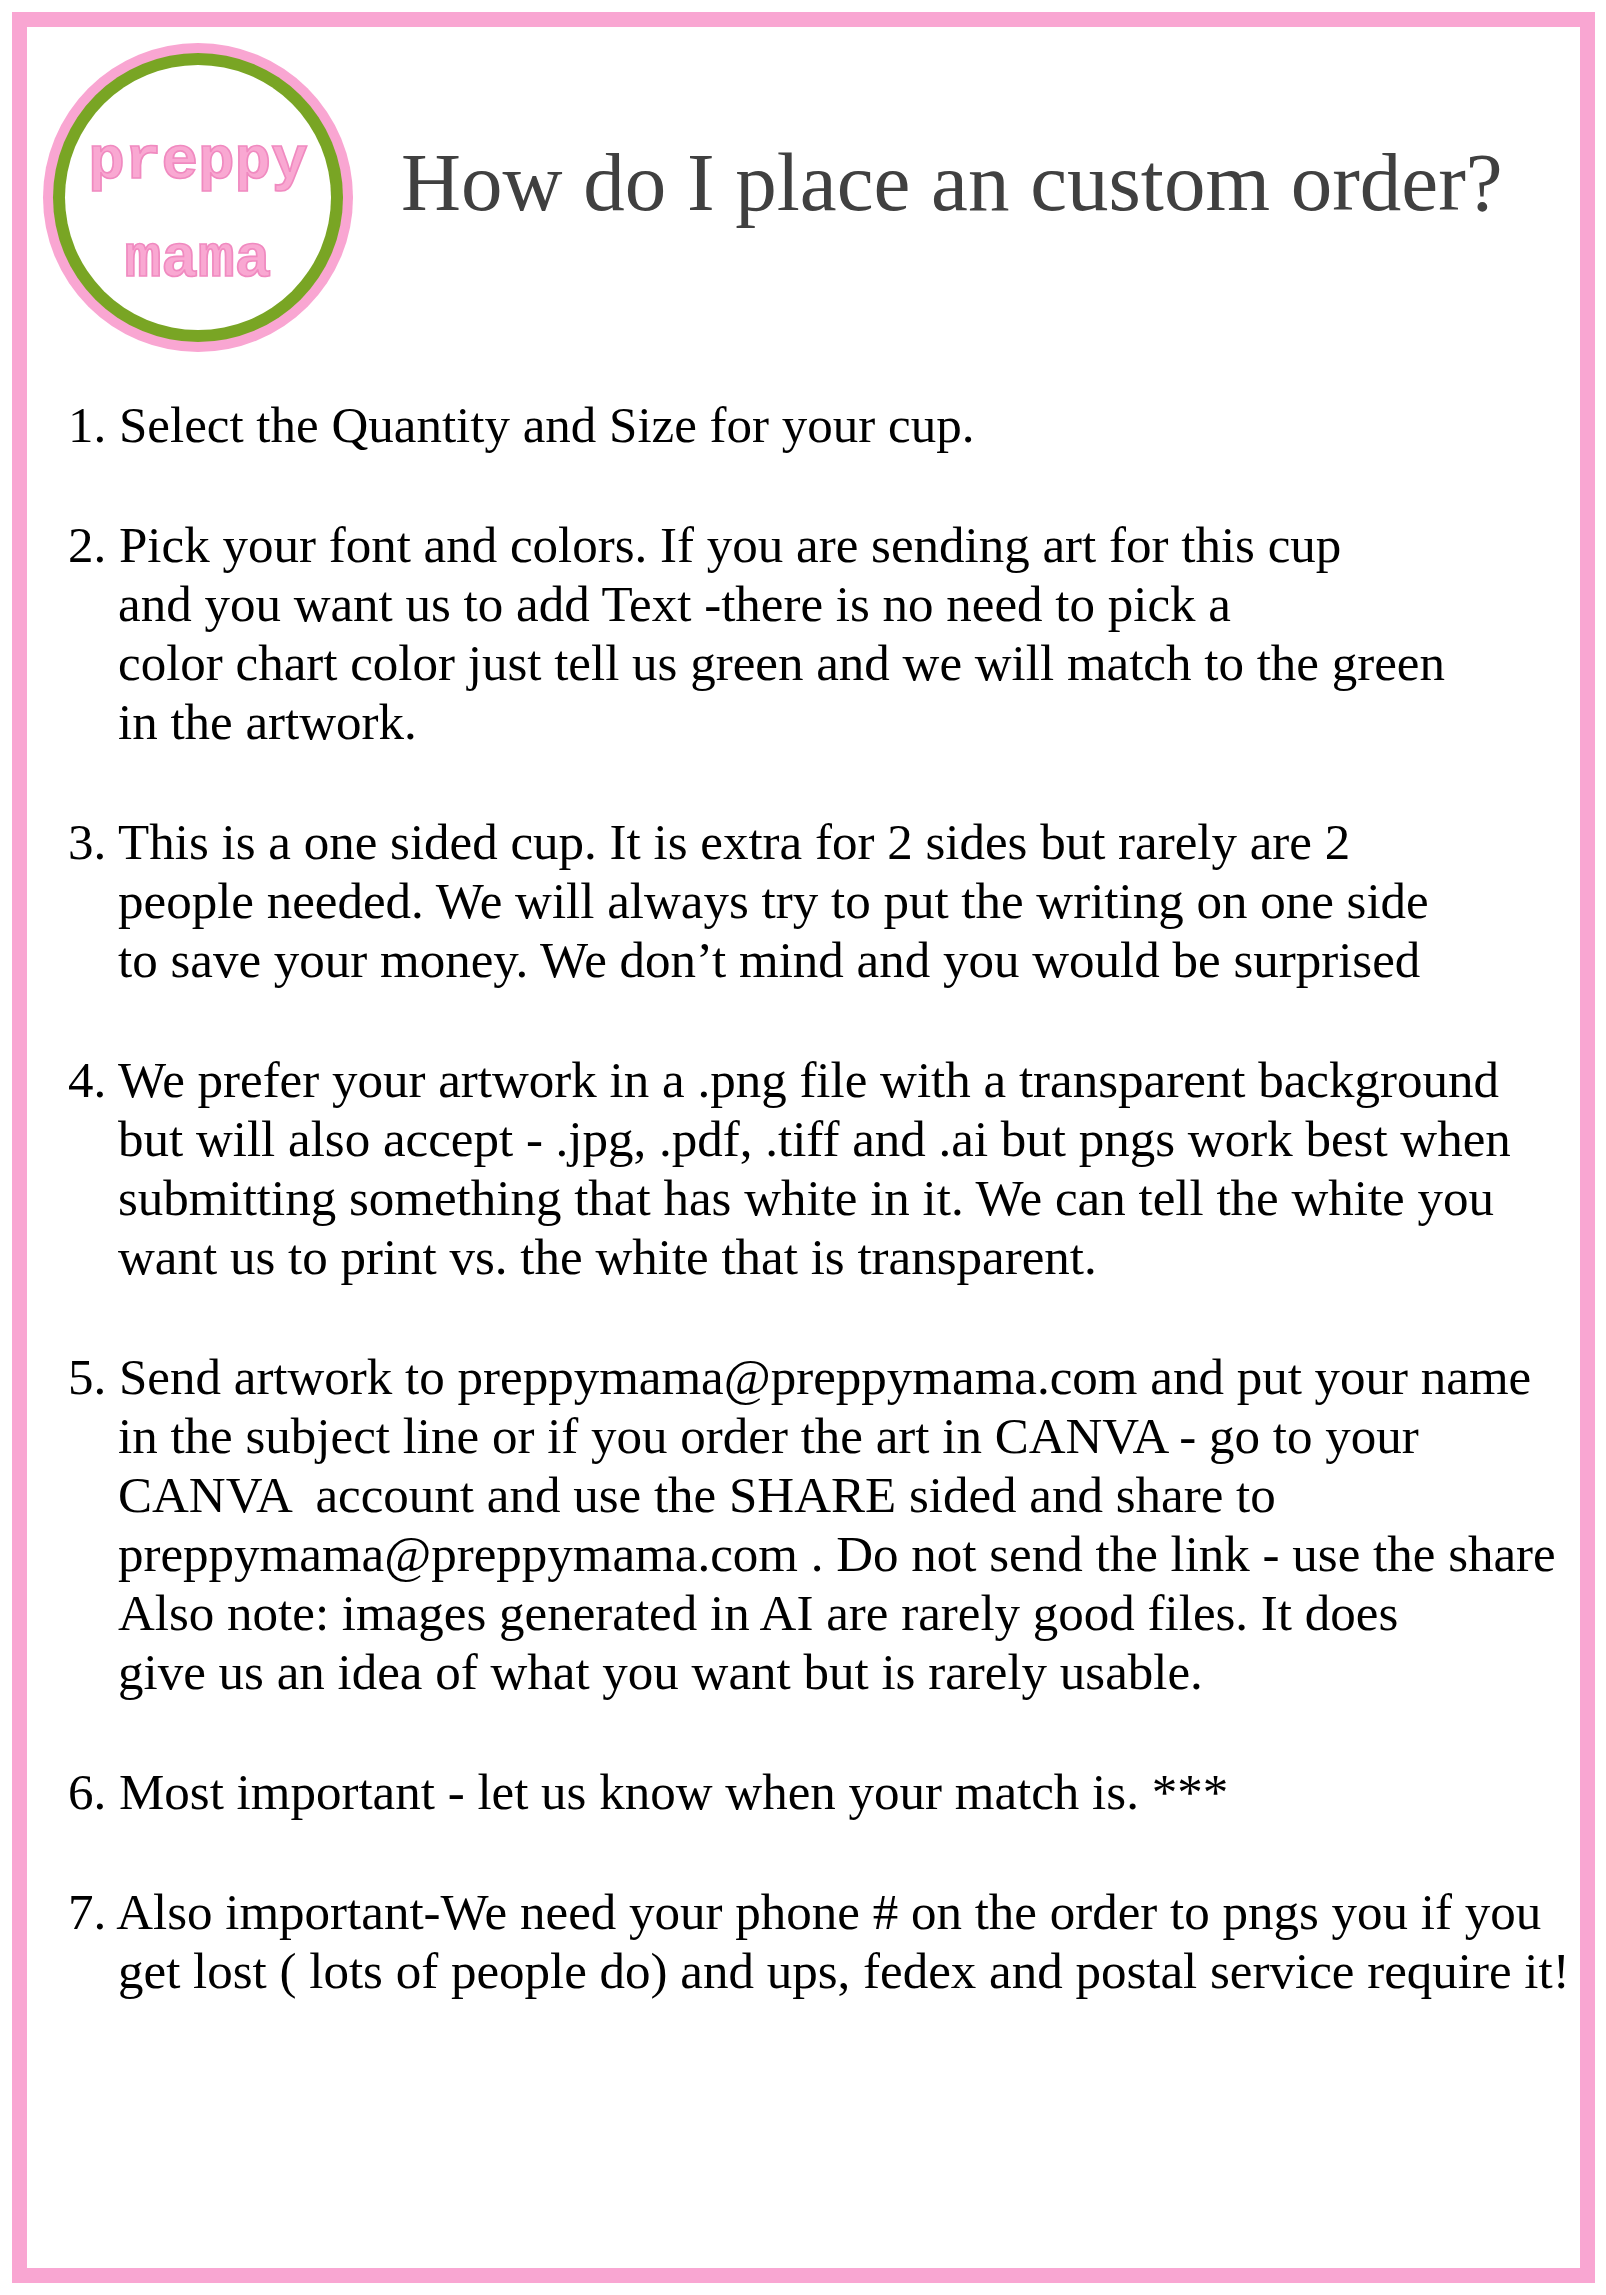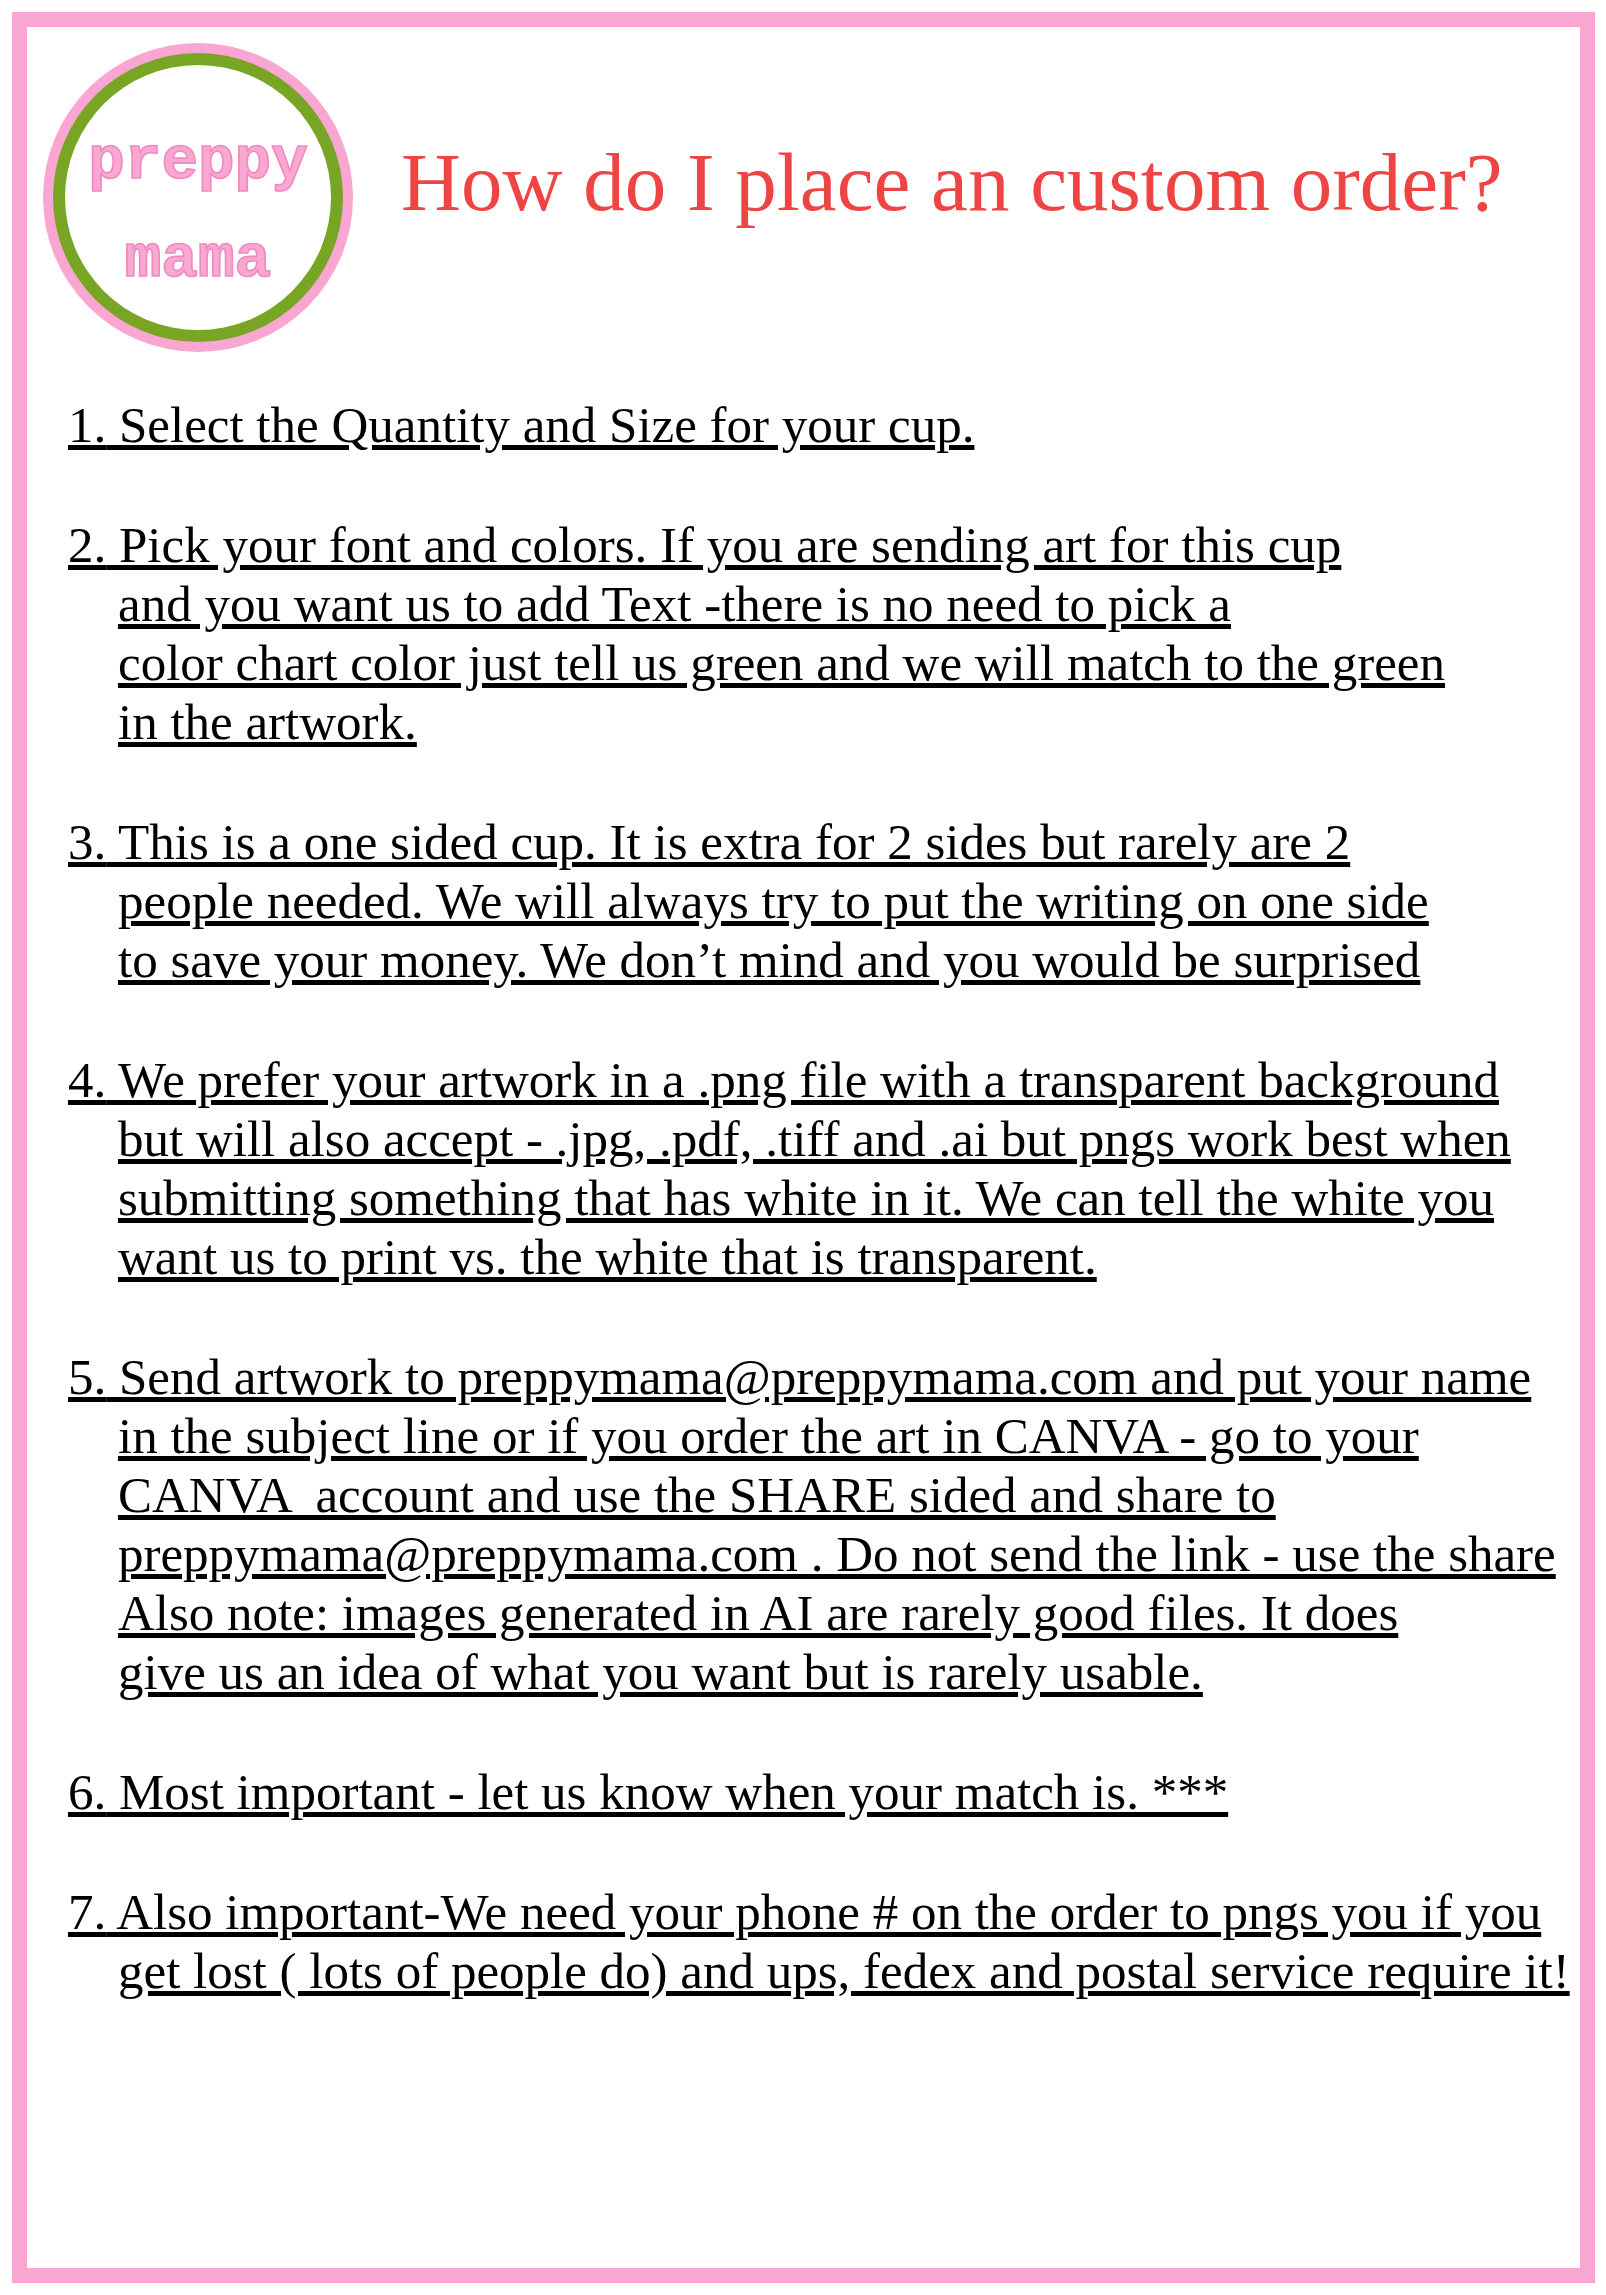--- a/index.html
+++ b/index.html
@@ -56,30 +56,29 @@
   .logo-text span { display: block; }
   
   .title {
     position: absolute;
     left: 401px;
     top: 141px;
     margin: 0;
     font-size: 83px;
     font-weight: 400;
     line-height: 1;
-    color: #ef4444;
+    color: #404040;
     white-space: pre;
   }
   
   .list {
     position: absolute;
     left: 68px;
     top: 396px;
     width: 1503px;
-    text-decoration: underline;
   }
   .item {
     margin-bottom: 61px;
     font-size: 51px;
     line-height: 59px;
   }
   .line { white-space: pre; }
   .cont { padding-left: 50px; }
 </style>
 </head>

